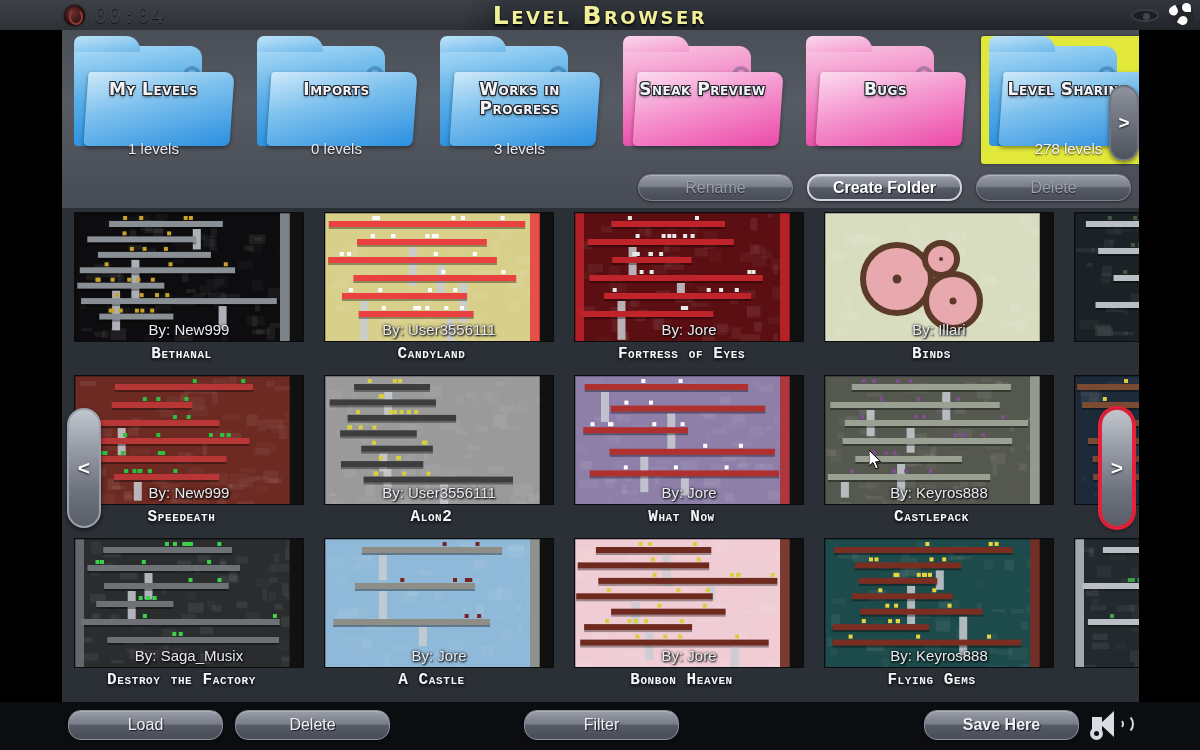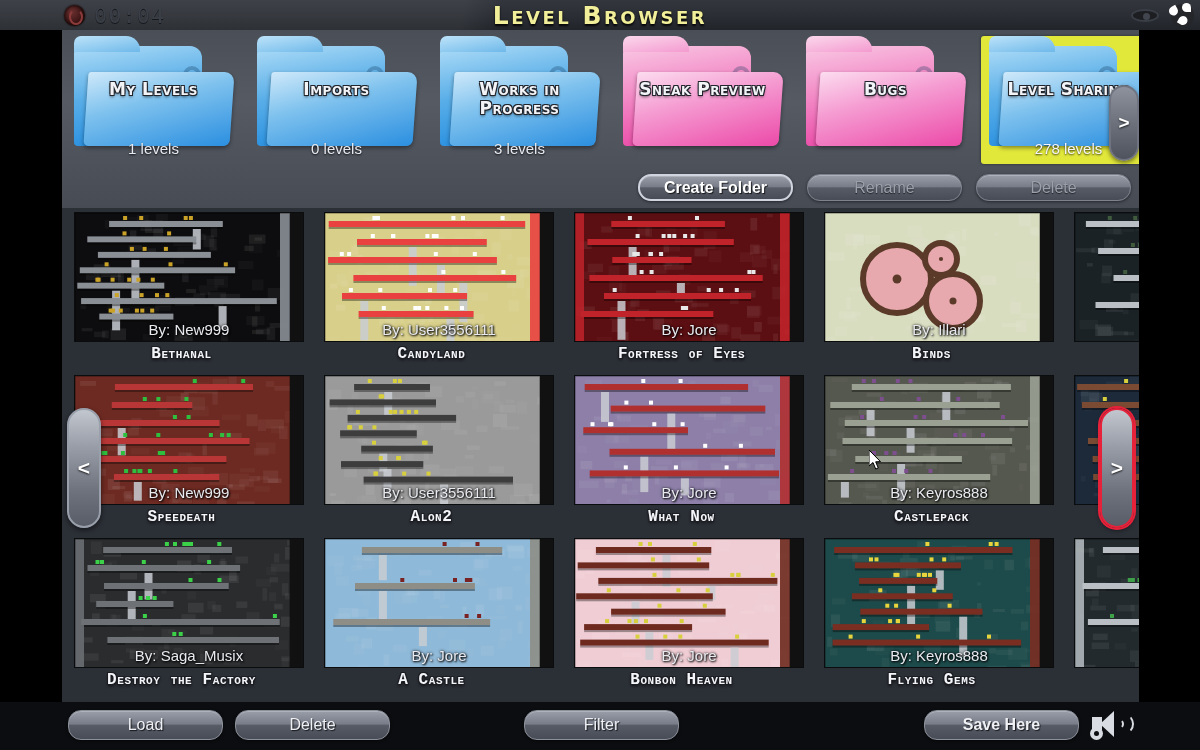--- a/index.html
+++ b/index.html
@@ -357,22 +357,22 @@
      <div class="folder-label">Level Sharing</div>
      <div class="folder-count">278 levels</div>
           </div>
         </div>
 
       <div class="folder-next-arrow">
         <span>&gt;</span>
       </div>
 
       <div class="folder-actions">
+        <div class="btn btn-rename dim">Rename</div>
         <div class="btn btn-createfolder hl">Create Folder</div>
-        <div class="btn btn-rename dim">Rename</div>
         <div class="btn btn-delete-folder dim">Delete</div>
       </div>
     </div>
 
     <div id="grid-area">
       <div class="grid-rows" id="grid-rows">
           <div class="grid-row">
             <div class="level-card">
               <div class="level-thumb">
          <div class="thumb-pixels"><svg width="215" height="130" viewBox="0 0 215 130" preserveAspectRatio="none">

